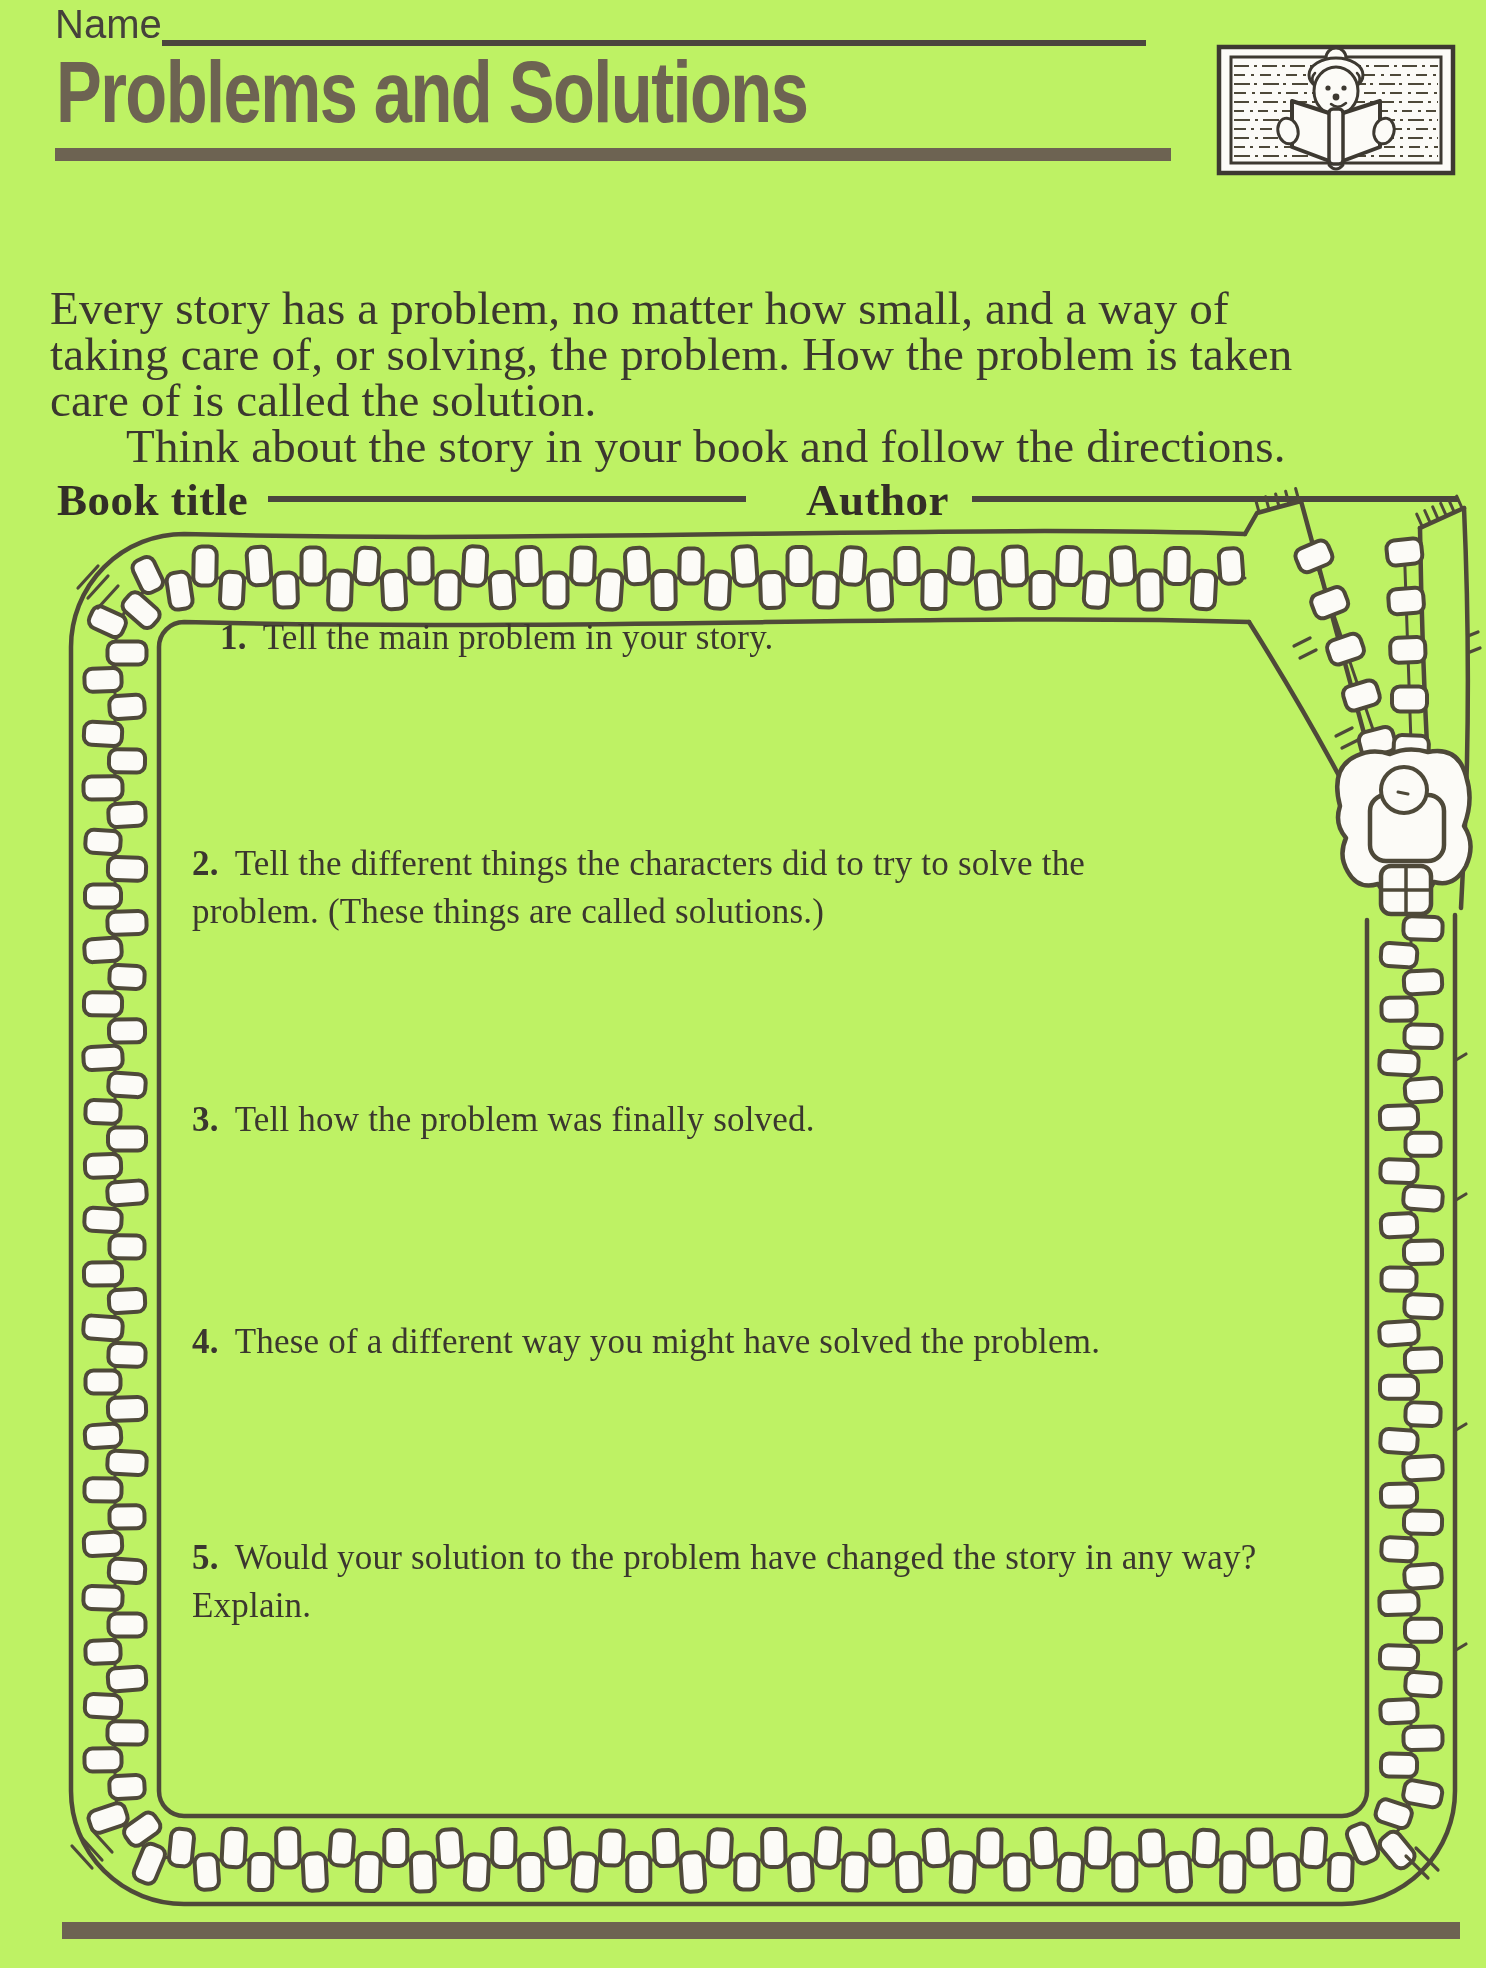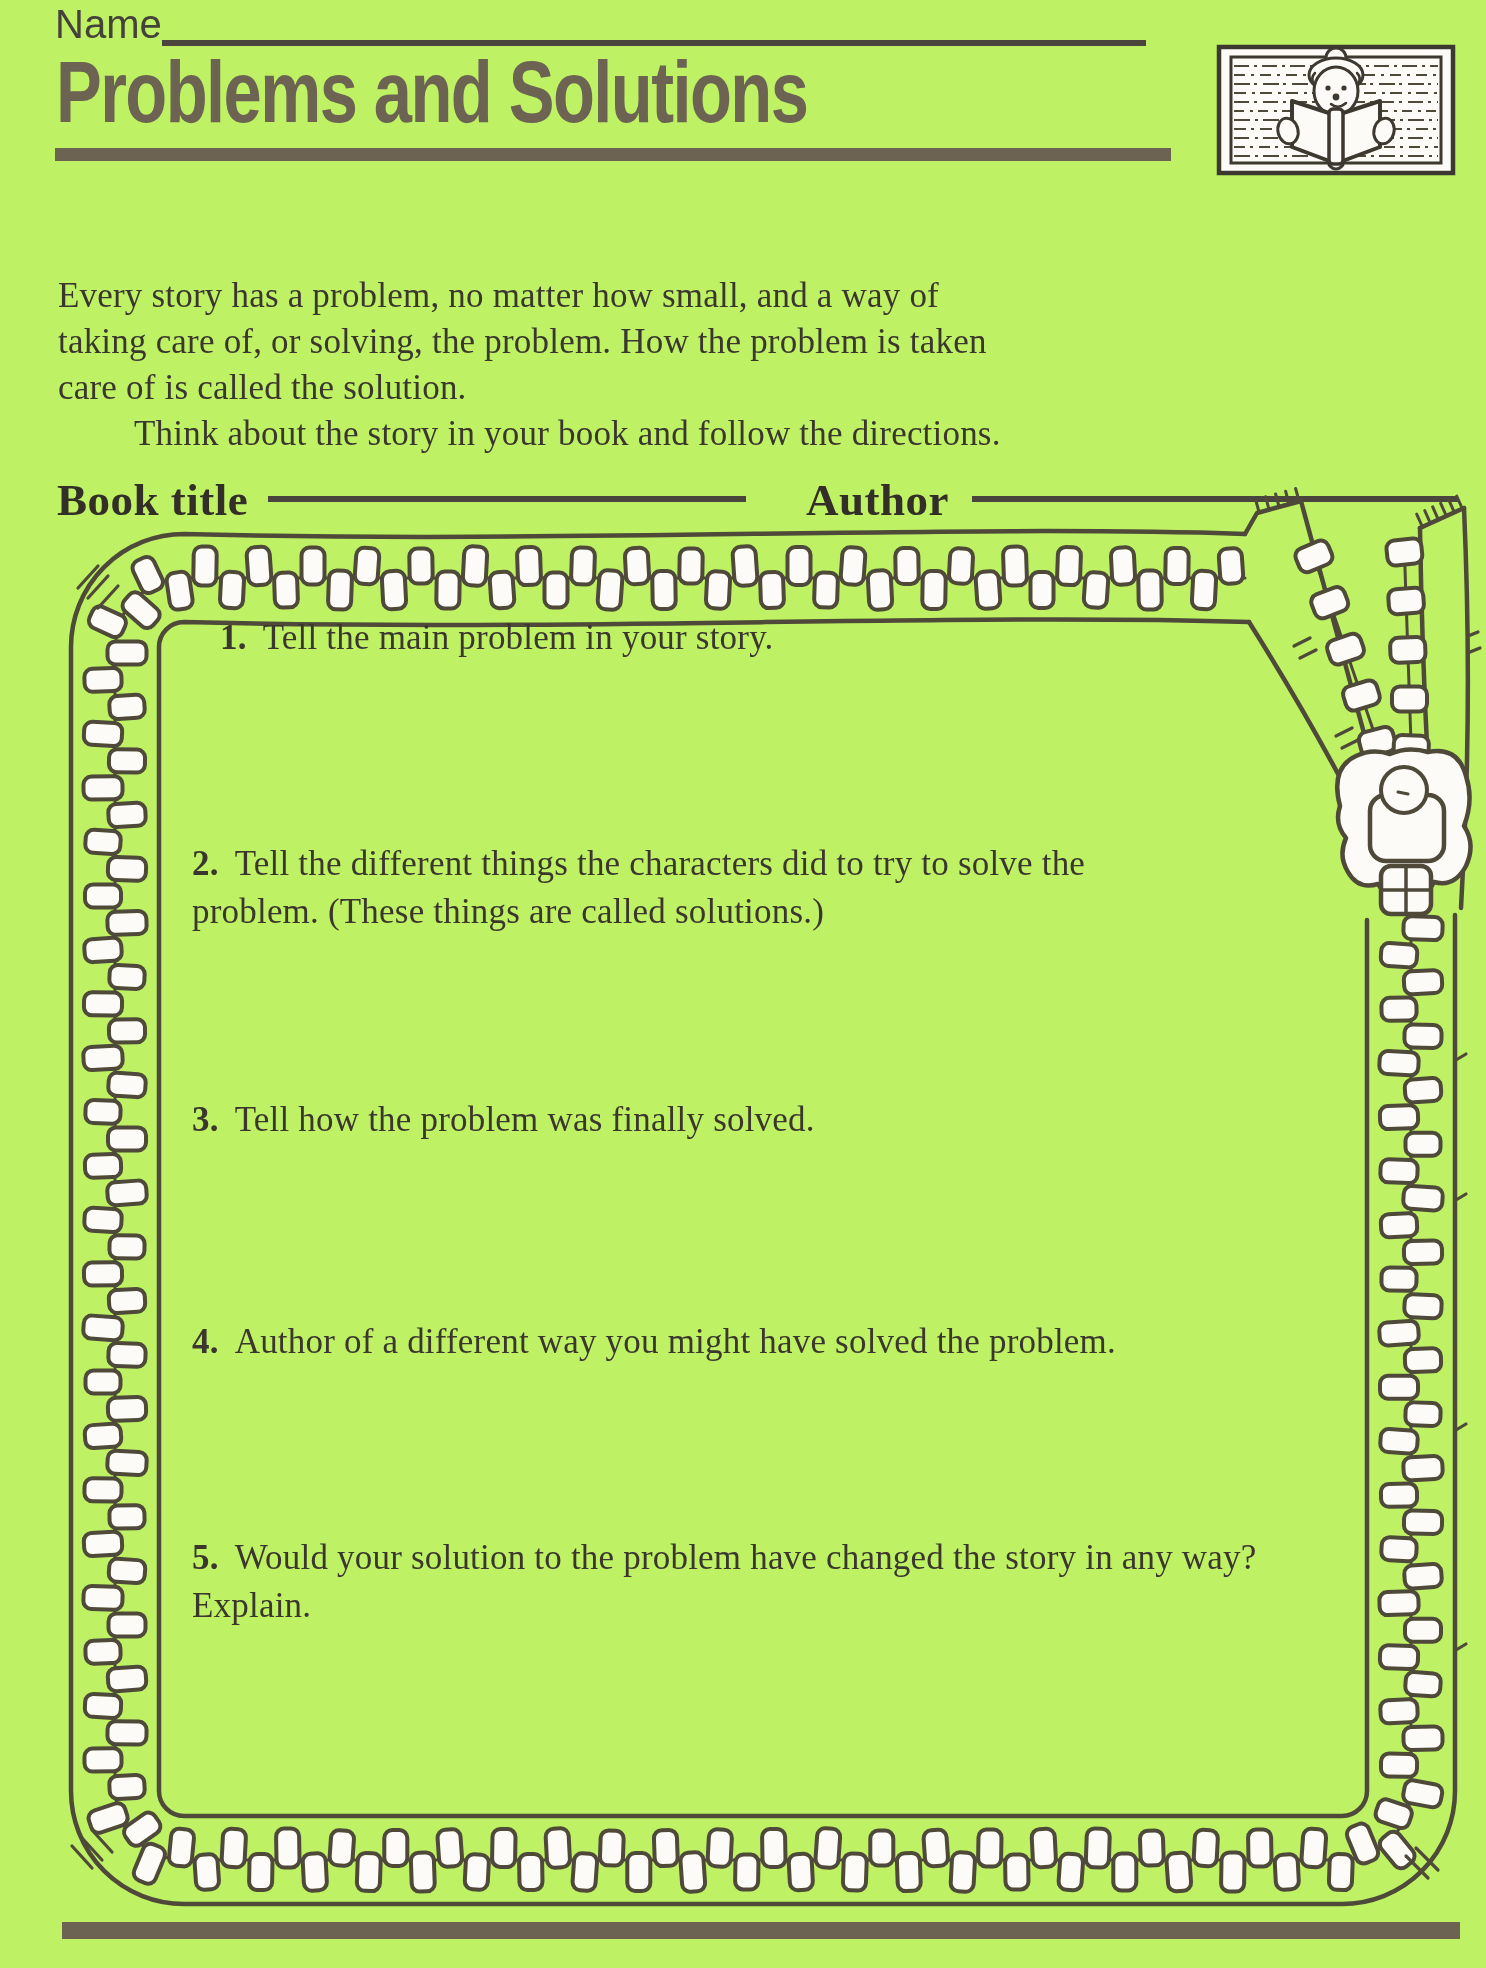--- a/index.html
+++ b/index.html
@@ -33,22 +33,22 @@
   .title-rule{
     position:absolute;left:55px;top:148px;
     width:1116px;height:13px;background:#6d6352;
   }
   .reading-icon{
     position:absolute;left:1216px;top:44px;
     width:240px;height:132px;
   }
   
   .intro{
-    position:absolute;left:58px;top:238px;
-    font-size:35px;line-height:46px;color:#3b372f;
+    position:absolute;left:50px;top:238px;
+    font-size:47px;line-height:46px;color:#3b372f;
     letter-spacing:.2px;white-space:nowrap;
   }
   .intro .line{display:block;}
   .intro .indent{padding-left:76px;}
   
   .book-label,.author-label{
     position:absolute;top:474px;
     font-weight:bold;font-size:45px;color:#332e27;
     letter-spacing:.5px;white-space:nowrap;
   }
@@ -376,20 +376,20 @@
   <div class="question q1">
     <span class="qnum">1.</span><span>Tell the main problem in your story.</span>
   </div>
   <div class="question q2">
     <span class="qnum">2.</span><span>Tell the different things the characters did to try to solve the problem. (These things are called solutions.)</span>
   </div>
   <div class="question q3">
     <span class="qnum">3.</span><span>Tell how the problem was finally solved.</span>
   </div>
   <div class="question q4">
-    <span class="qnum">4.</span><span>Author of a different way you might have solved the problem.</span>
+    <span class="qnum">4.</span><span>These of a different way you might have solved the problem.</span>
   </div>
   <div class="question q5">
     <span class="qnum">5.</span><span>Would your solution to the problem have changed the story in any way? Explain.</span>
   </div>
 
   <div class="footer-rule"></div>
 </div>
 
 </body></html>

